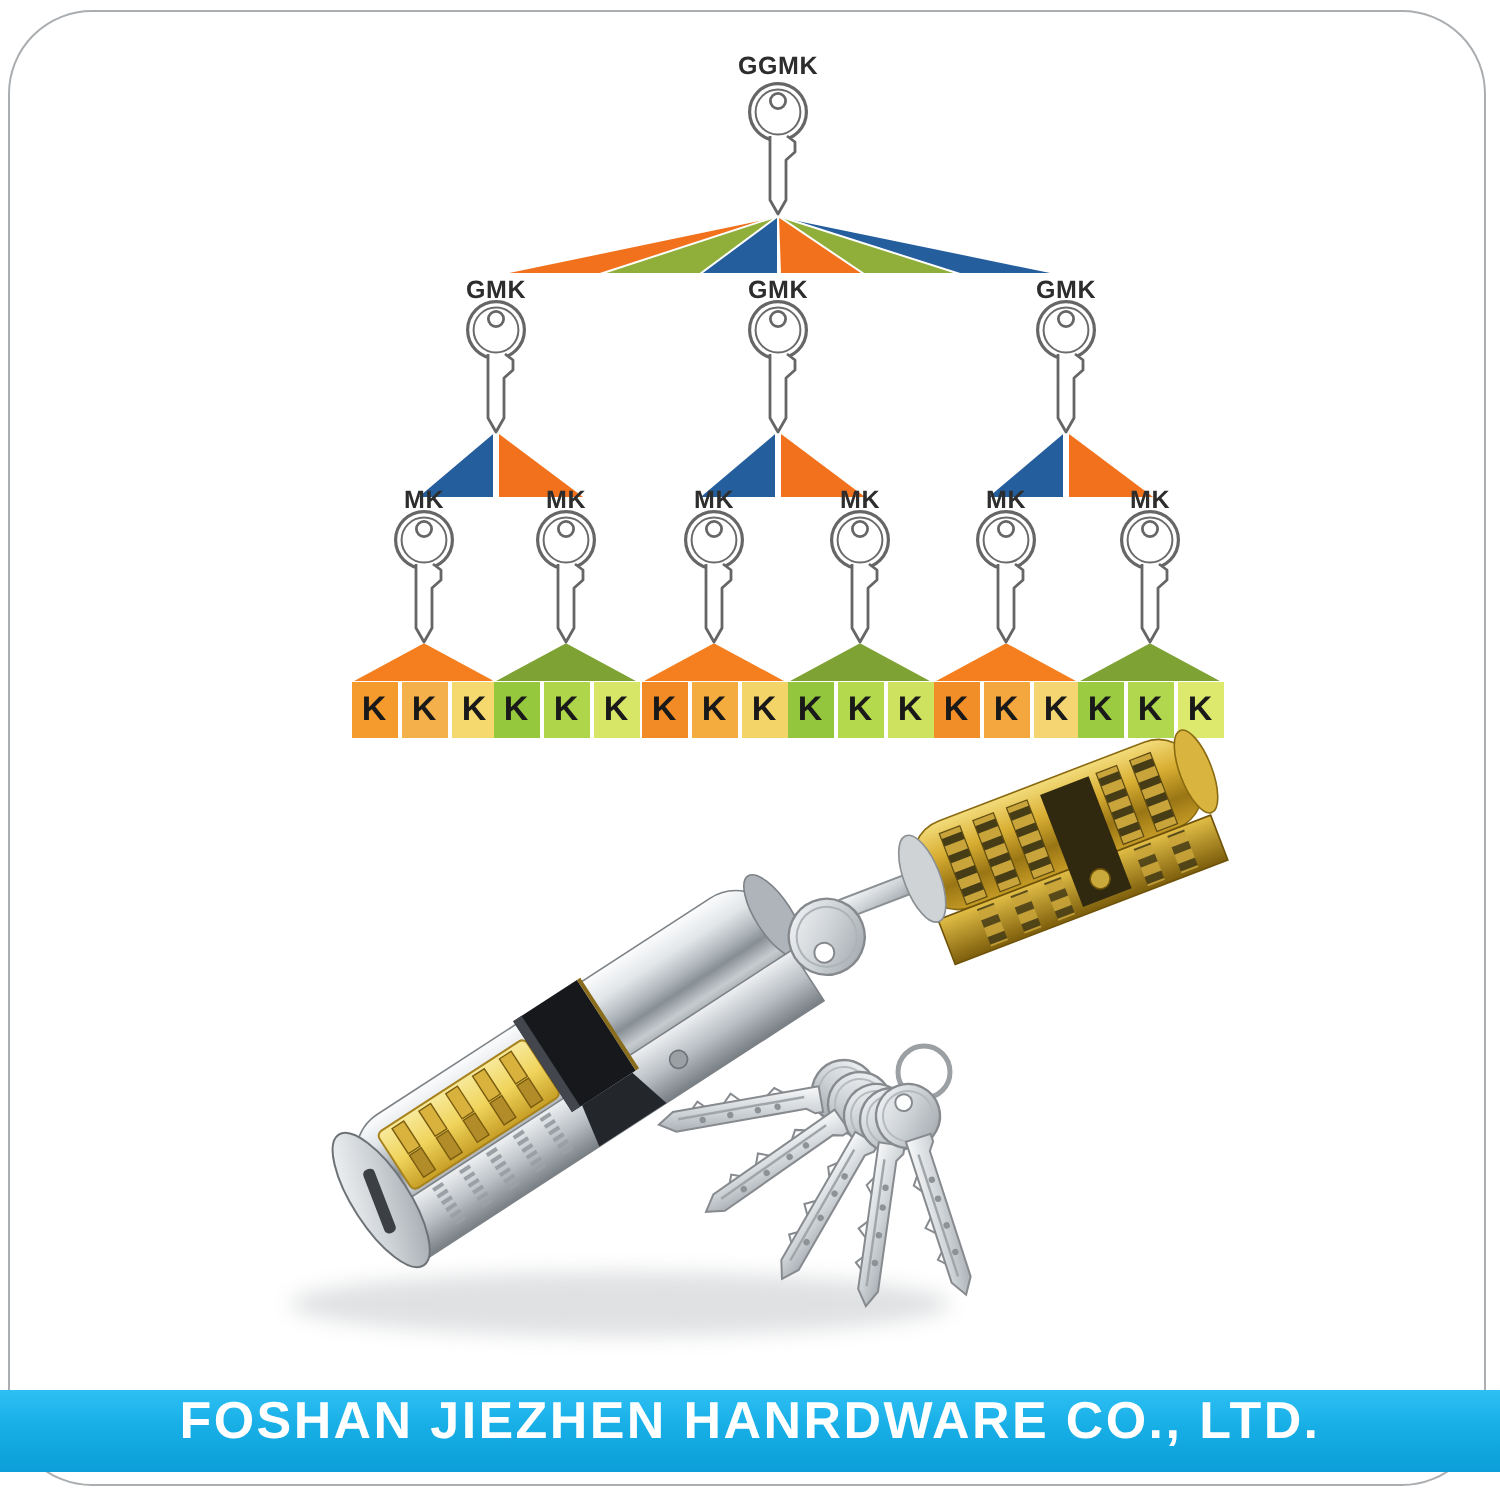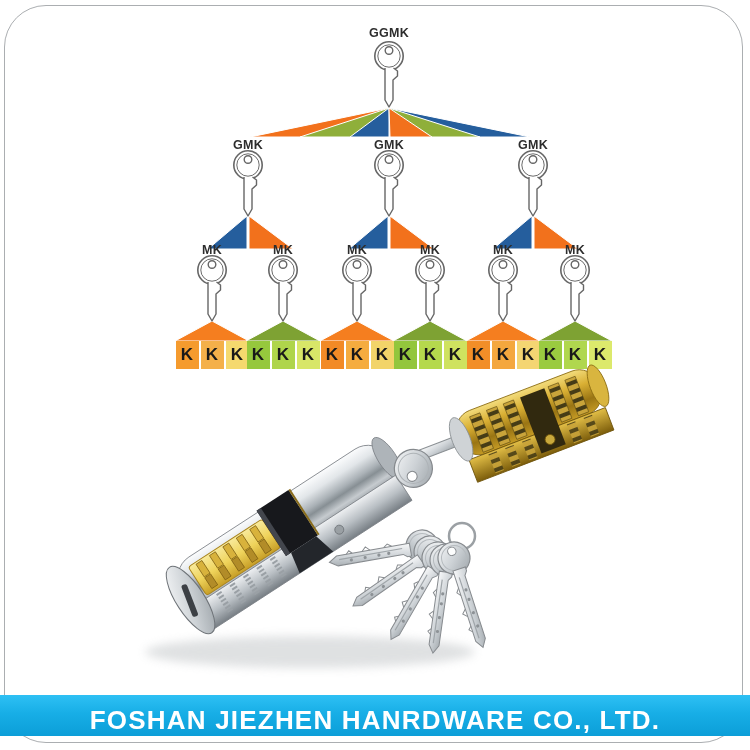--- a/index.html
+++ b/index.html
@@ -9,21 +9,21 @@
          border:1px solid #abaeb1;border-radius:42px;}
   .tree-svg,.photo-svg{position:absolute;left:0;top:0;}
   .lbl{position:absolute;transform:translateX(-50%);font-size:12.5px;font-weight:700;
        color:#2d2d2d;letter-spacing:.3px;white-space:nowrap;}
   .k-group{position:absolute;top:341px;width:73px;height:28px;display:flex;gap:2px;}
   .k-cell{flex:1;display:flex;align-items:center;justify-content:center;
           font-size:17px;font-weight:700;color:#191919;}
   .caption{position:absolute;left:70px;top:381px;font-size:29px;color:#101010;}
   .banner{position:absolute;left:0;top:695px;width:750px;height:41px;z-index:5;
           background:linear-gradient(180deg,#2ec0f4 0%,#17aee6 45%,#0c9ed8 100%);
-          display:flex;align-items:flex-end;justify-content:center;}
+          display:flex;align-items:flex-start;justify-content:center;}
   .banner-text{color:#ffffff;font-size:26px;font-weight:700;letter-spacing:1.2px;white-space:nowrap;}
 </style>
 </head>
 <body>
 
 <div id="stage">
 
   <div class="frame"></div>
 
   <svg class="tree-svg" width="750" height="400" viewBox="0 0 750 400">

